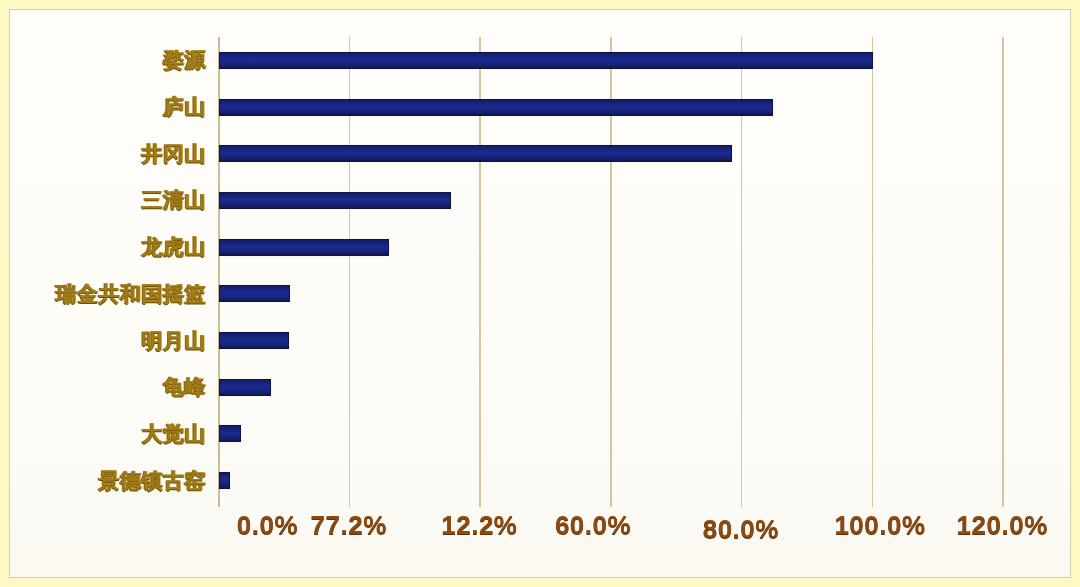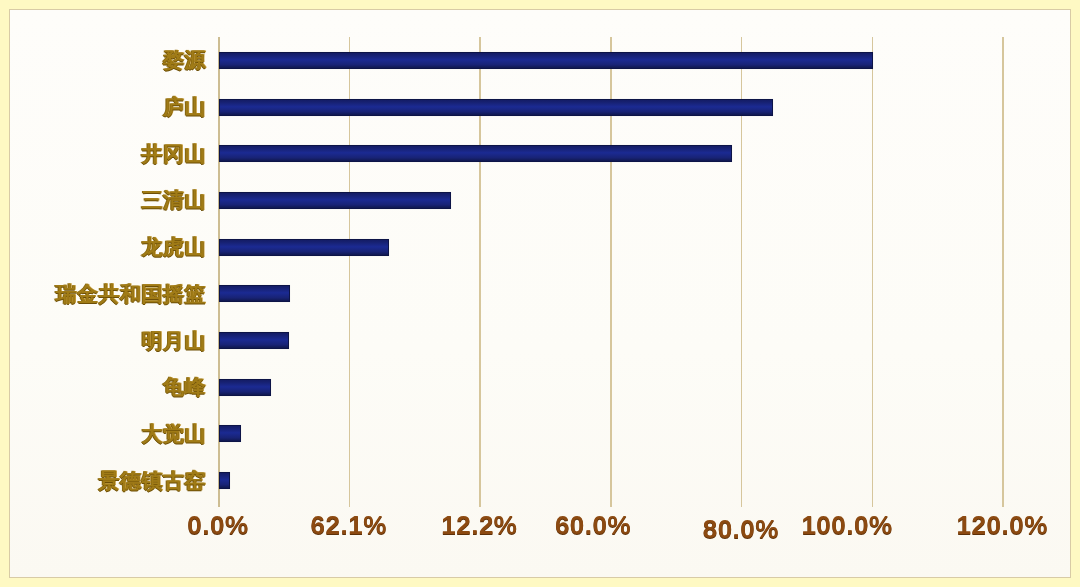--- a/index.html
+++ b/index.html
@@ -117,22 +117,22 @@
       <div class="bar" title="瑞金共和国摇篮 10.8%" style="left: 219px; top: 285.35px; width: 70.578px;"></div>
       <div class="cat-label" style="width: 1080px; right: 874px; top: 282.85px;">瑞金共和国摇篮</div>
       <div class="bar" title="明月山 10.7%" style="left: 219px; top: 332.05px; width: 69.9245px;"></div>
       <div class="cat-label" style="width: 1080px; right: 874px; top: 329.55px;">明月山</div>
       <div class="bar" title="龟峰 8.0%" style="left: 219px; top: 378.75px; width: 52.28px;"></div>
       <div class="cat-label" style="width: 1080px; right: 874px; top: 376.25px;">龟峰</div>
       <div class="bar" title="大觉山 3.4%" style="left: 219px; top: 425.45px; width: 22.219px;"></div>
       <div class="cat-label" style="width: 1080px; right: 874px; top: 422.95px;">大觉山</div>
       <div class="bar" title="景德镇古窑 1.7%" style="left: 219px; top: 472.15px; width: 11.1095px;"></div>
       <div class="cat-label" style="width: 1080px; right: 874px; top: 469.65px;">景德镇古窑</div>
-      <div class="tick-label" style="left: 138px; width: 160px; top: 512px;">0.0%</div>
-      <div class="tick-label" style="left: 268.7px; width: 160px; top: 512px;">62.1%</div>
+      <div class="tick-label" style="left: 138px; width: 160px; top: 512px; text-align: right;">0.0%</div>
+      <div class="tick-label" style="left: 268.7px; width: 160px; top: 512px;">77.2%</div>
       <div class="tick-label" style="left: 399.4px; width: 160px; top: 512px;">12.2%</div>
       <div class="tick-label" style="left: 513px; width: 160px; top: 512px;">60.0%</div>
       <div class="tick-label" style="left: 660.8px; width: 160px; top: 516px;">80.0%</div>
-      <div class="tick-label" style="left: 767px; width: 160px; top: 512px;">100.0%</div>
+      <div class="tick-label" style="left: 800px; width: 160px; top: 512px;">100.0%</div>
       <div class="tick-label" style="left: 922.2px; width: 160px; top: 512px;">120.0%</div>
     </div>
 
 </div>
 
 </body></html>

